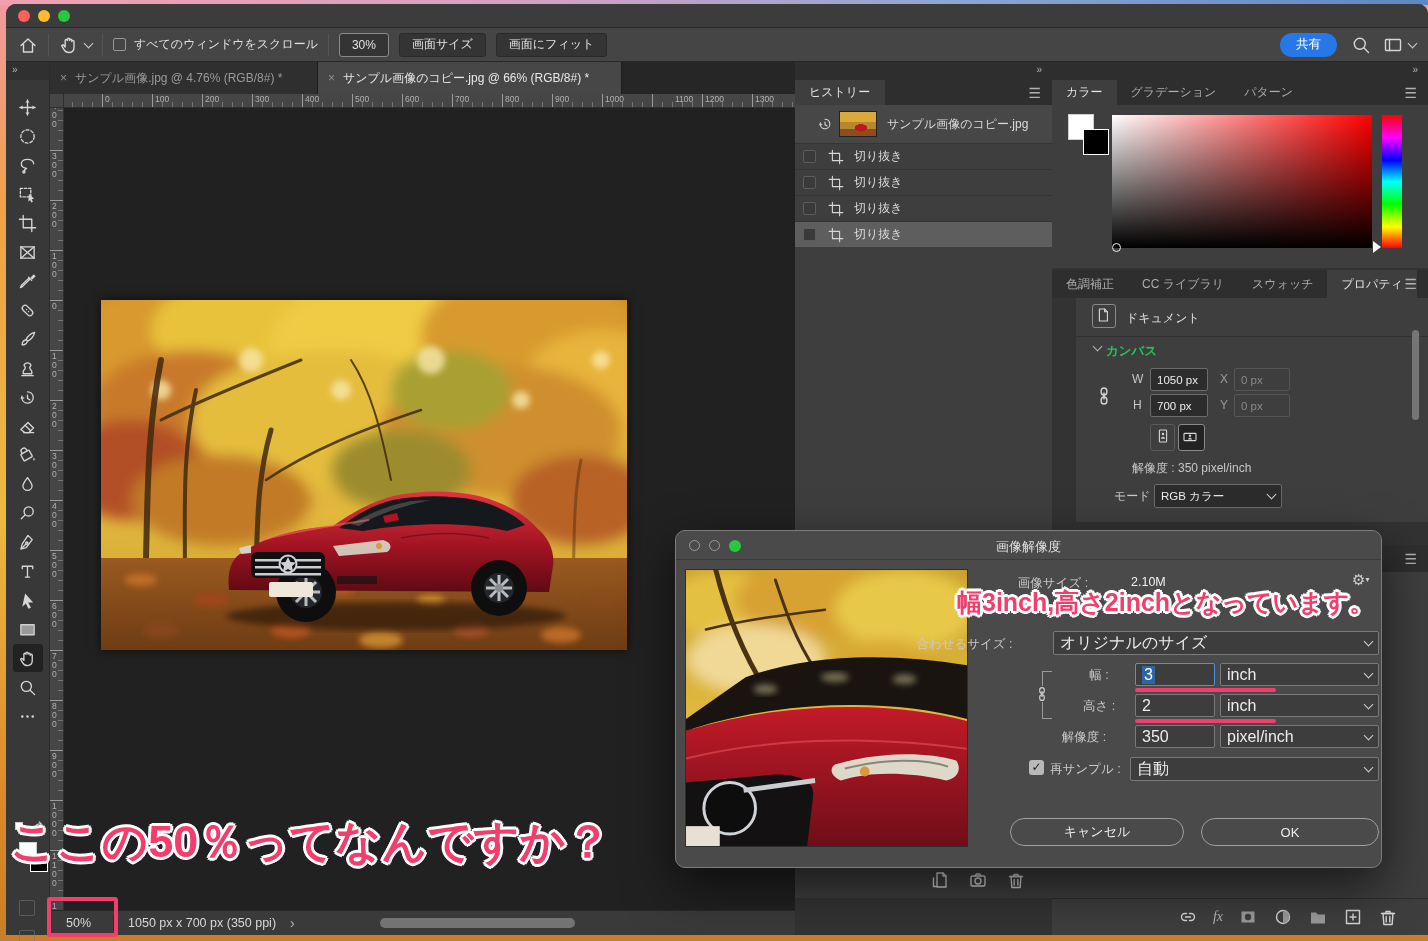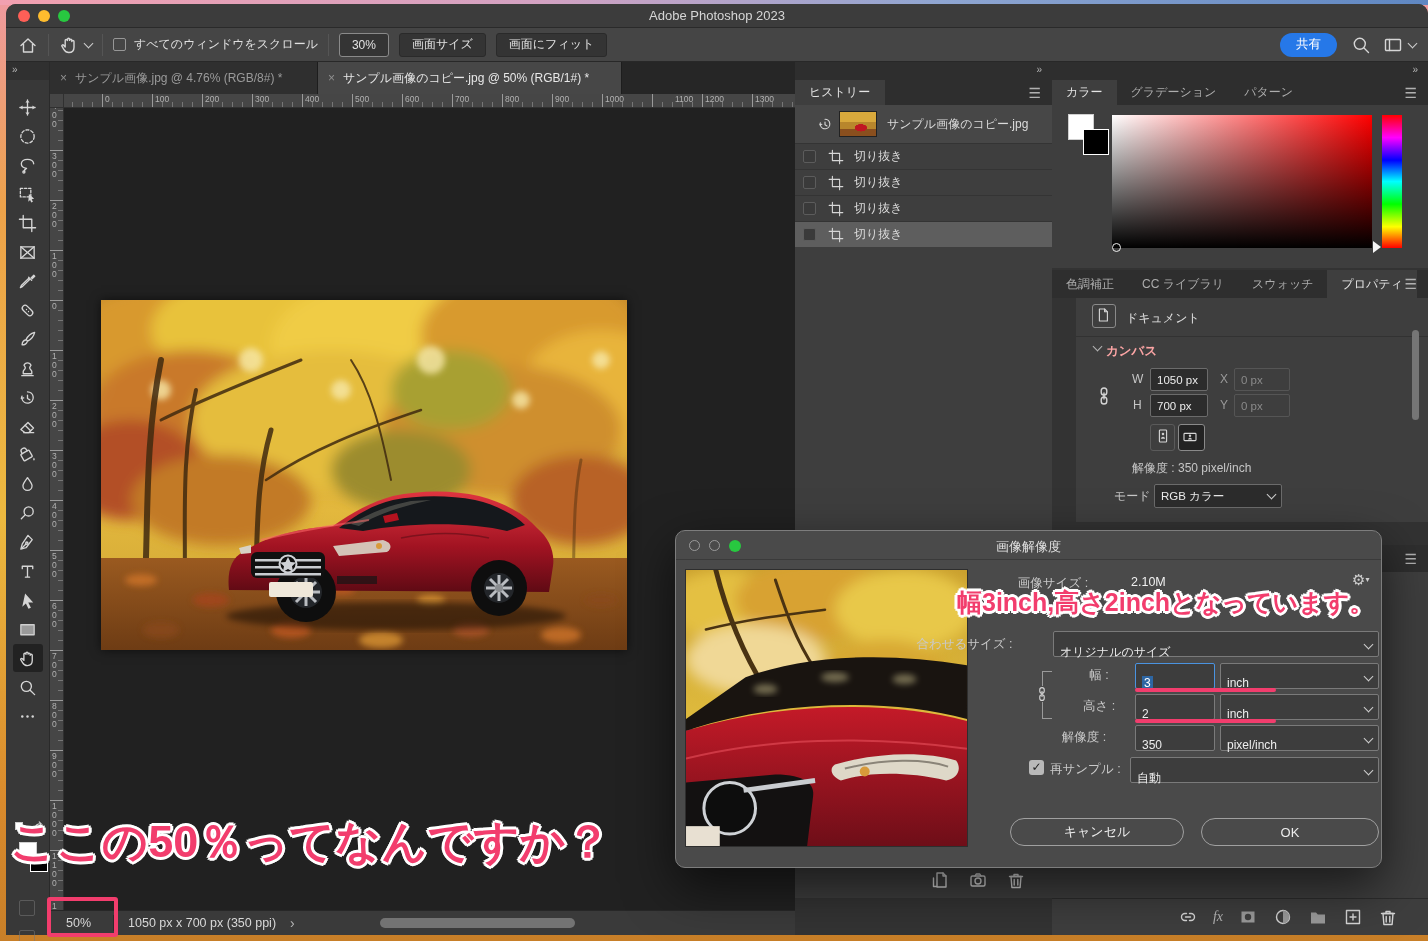--- a/index.html
+++ b/index.html
@@ -56,21 +56,21 @@
   .hchk{width:13px;height:13px;border:1px solid #5c5c5c;margin-left:8px;background:#3a3a3a;border-radius:2px;flex:none;}
   .hlabel{font-size:12px;color:#dcdcdc;margin-left:10px;white-space:nowrap;}
   .pin{background:#2c2c2c;border:1px solid #6b6b6b;border-radius:2px;color:#ececec;font-size:11.5px;display:flex;align-items:center;padding:0 6px;}
   .pin.dis{background:transparent;border-color:#555;color:#8a8a8a;}
   .plab{color:#c6c6c6;font-size:12px;}
   
   .dialog{position:absolute;left:675px;top:530px;width:707px;height:338px;background:#4a4a4a;border:1px solid #7d7d7d;border-radius:10px;box-shadow:0 18px 50px rgba(0,0,0,.6);z-index:50;}
   .dlg-title{position:absolute;left:0;right:0;top:7px;text-align:center;font-size:13px;color:#e0e0e0;}
   .dlabel{position:absolute;text-align:center;color:#c9c9c9;font-size:12.5px;white-space:nowrap;}
   .dval{position:absolute;color:#f0f0f0;font-size:12.5px;white-space:nowrap;}
-  .din{position:absolute;height:23px;background:#3d3d3d;border:1px solid #7a7a7a;border-radius:2px;color:#ededed;font-size:12px;display:flex;align-items:flex-start;padding:12px 6px;}
+  .din{position:absolute;height:23px;background:#3d3d3d;border:1px solid #7a7a7a;border-radius:2px;color:#ededed;font-size:16px;display:flex;align-items:center;padding:4px 6px;}
   .din.focus{border:1.5px solid #4a93e0;}
   .dd{justify-content:space-between;}
   .seltxt{background:#2e66a3;color:#fff;padding:0 2px;}
   .pillbtn{position:absolute;height:28px;border:1px solid #a0a0a0;border-radius:14px;background:transparent;color:#ececec;font-size:13px;display:flex;align-items:center;justify-content:center;}
   .pinkline{position:absolute;height:4px;background:#f23d6d;border-radius:2px;z-index:5;}
   .dchk{position:absolute;width:15px;height:15px;background:#b9b9b9;border-radius:3px;color:#1d1d1d;font-size:12px;font-weight:bold;text-align:center;line-height:15px;}
   
   .pink{color:#f23d6d;font-weight:bold;white-space:nowrap;z-index:60;
     text-shadow:-2px -2px 0 #fff,2px -2px 0 #fff,-2px 2px 0 #fff,2px 2px 0 #fff,0 -3px 0 #fff,0 3px 0 #fff,-3px 0 0 #fff,3px 0 0 #fff;}
   .pinkbox{position:absolute;left:47px;top:897px;width:71px;height:40px;border:4px solid #f23d6d;border-radius:3px;z-index:60;}
@@ -81,21 +81,20 @@
 <body>
 
 <div class="stage">
   <div class="topwall"></div>
   <div class="appbg"></div>
 
   <div class="titlebar">
     <span class="tl" style="left:12px;background:#ff5f57;"></span>
     <span class="tl" style="left:32px;background:#febc2e;"></span>
     <span class="tl" style="left:52px;background:#28c840;"></span>
-    <div class="title">Adobe Photoshop 2023</div>
   </div>
 
   <div class="optionsbar">
     <span class="icon20"><svg viewBox="0 0 20 20" width="100%" height="100%" fill="none" stroke="#d6d6d6" stroke-width="1.4" stroke-linecap="round" stroke-linejoin="round">
           <path d="M3 10.5L10 4l7 6.5M5.5 9v8h9V9"></path>
         </svg></span>
     <span class="vr"></span>
     <span class="icon20"><svg viewBox="0 0 20 20" width="100%" height="100%" fill="none" stroke="#d6d6d6" stroke-width="1.4" stroke-linecap="round" stroke-linejoin="round">
           <path d="M6.2 11.5V5.6a1.1 1.1 0 0 1 2.2 0V4.4a1.1 1.1 0 0 1 2.2 0v1a1.1 1.1 0 0 1 2.2 0v1.2a1.1 1.1 0 0 1 2.2 0v5.6c0 3.3-2.2 5.3-5.2 5.3-2.4 0-3.8-1.2-5-3.2l-1.9-3.1c-.5-.8.9-1.9 1.7-1l1.6 1.8z"></path>
         </svg></span>
@@ -271,21 +270,21 @@
     <div class="abs" style="left:13px;top:868px;width:16px;height:13px;border:1px solid #777;border-radius:2px;opacity:.55;"></div>
   </div>
 
   <div class="tabbar">
     <div class="dtab inactive" style="width:268px;">
       <span class="x">×</span>
       <span>サンプル画像.jpg @ 4.76% (RGB/8#) *</span>
     </div>
     <div class="dtab active" style="width:304px;">
       <span class="x">×</span>
-      <span>サンプル画像のコピー.jpg @ 50% (RGB/1#) *</span>
+      <span>サンプル画像のコピー.jpg @ 66% (RGB/8#) *</span>
     </div>
   </div>
 
   <div class="rcorner"></div>
   <div class="rulerH" id="rulerH">
       <span class="rlab" style="left: 41px; top: 1px;">0</span>
       <span class="rlab" style="left: 91px; top: 1px;">100</span>
       <span class="rlab" style="left: 141px; top: 1px;">200</span>
       <span class="rlab" style="left: 191px; top: 1px;">300</span>
       <span class="rlab" style="left: 241px; top: 1px;">400</span>
@@ -525,21 +524,21 @@
     <span class="abs ham" style="right:12px;top:6px;">☰</span>
   </div>
   <div class="abs" style="left:1076px;top:298px;width:376px;height:224px;background:#3e3e3e;">
     <div class="abs" style="left:16px;top:6px;width:24px;height:24px;border:1px solid #8a8a8a;border-radius:3px;padding:2px;"><span class="icon16"><svg viewBox="0 0 20 20" width="100%" height="100%" fill="none" stroke="#d6d6d6" stroke-width="1.4" stroke-linecap="round" stroke-linejoin="round">
             <path d="M5.5 2.5h6.5l3.5 3.5v11.5H5.5z"></path>
             <path d="M12 2.5V6h3.5"></path>
           </svg></span></div>
     <span class="abs plab" style="left:50px;top:12px;color:#e0e0e0;">ドキュメント</span>
     <div class="abs" style="left:0;top:38px;width:376px;border-top:1px solid #323232;"></div>
     <span class="abs cdown" style="left:12px;top:48px;border-color:#b5b5b5;"></span>
-    <span class="abs" style="left:30px;top:45px;font-size:12.5px;font-weight:bold;color:#fca5a5;">カンバス</span>
+    <span class="abs" style="left:30px;top:45px;font-size:12.5px;font-weight:bold;color:#22c55e;">カンバス</span>
     <span class="abs icon20" style="left:18px;top:80px;height:36px;"><svg viewBox="0 0 20 20" width="100%" height="100%" fill="none" stroke="#d6d6d6" stroke-width="1.4" stroke-linecap="round" stroke-linejoin="round">
           <rect x="7.2" y="2" width="5.6" height="7" rx="2.8"></rect>
           <rect x="7.2" y="11" width="5.6" height="7" rx="2.8"></rect>
           <path d="M10 7v6"></path>
         </svg></span>
     <span class="abs plab" style="left:56px;top:74px;">W</span>
     <div class="abs pin" style="left:74px;top:70px;width:58px;height:23px;">1050 px</div>
     <span class="abs plab" style="left:144px;top:74px;color:#9a9a9a;">X</span>
     <div class="abs pin dis" style="left:158px;top:70px;width:56px;height:23px;">0 px</div>
     <span class="abs plab" style="left:57px;top:100px;">H</span>

